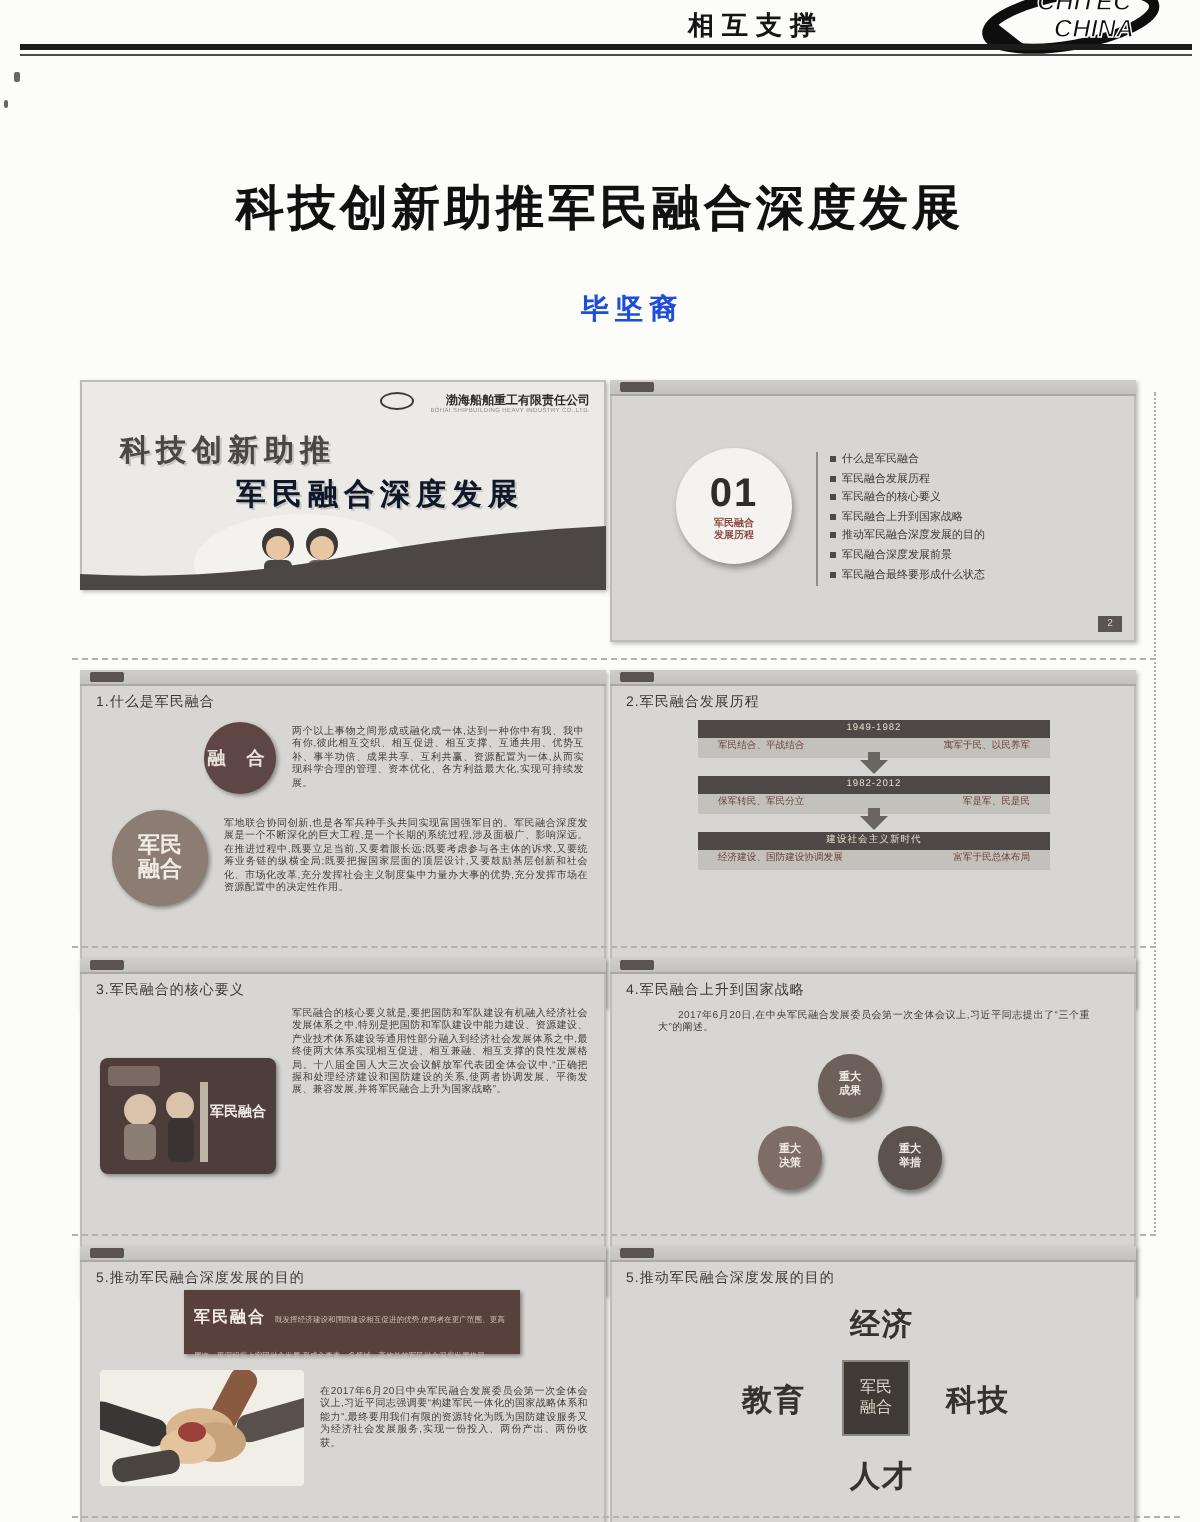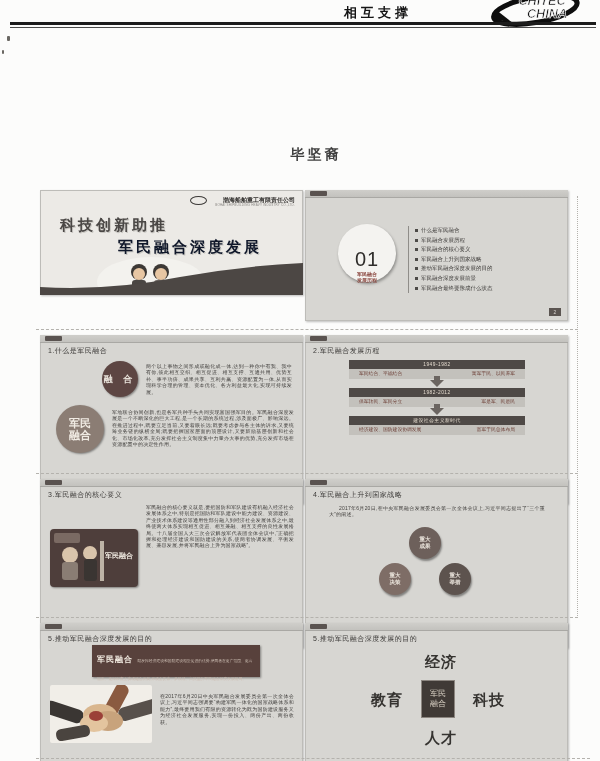--- a/index.html
+++ b/index.html
@@ -9,21 +9,21 @@
   .forum-label{position:absolute;left:344px;top:4px;font-family:"Liberation Serif",serif;
         font-weight:bold;font-size:13px;letter-spacing:4px;color:#151515;}
   .page-logo{position:absolute;right:2px;top:-11px;width:110px;height:40px;}
   .rule-thick{position:absolute;left:10px;right:4px;top:22px;height:3px;background:#1c1c1c;}
   .rule-thin{position:absolute;left:10px;right:4px;top:27px;height:1px;background:#4a4a4a;}
   .speck{position:absolute;background:#6a6762;border-radius:1px;}
   
   .article-title{position:absolute;left:0;right:0;top:88px;text-align:center;
         font-size:24px;font-weight:bold;letter-spacing:2px;color:#111;}
   .article-author{position:absolute;left:0;right:0;top:146px;text-align:center;
-        font-size:14px;font-weight:bold;letter-spacing:3px;color:#404040;padding-left:32px;}
+        font-size:14px;font-weight:bold;letter-spacing:3px;color:#1d4ed8;padding-left:32px;}
   
   .slide{position:absolute;width:263px;height:169px;background:#d7d6d2;
         box-shadow:0 0 0 1px #bdbcb8 inset, 1px 1px 2px rgba(0,0,0,.25);overflow:hidden;}
   .slide-topbar{position:absolute;top:0;left:0;right:0;height:7px;
         background:linear-gradient(#cfceca,#c3c2be);border-bottom:1px solid #a9a8a4;}
   .chip{position:absolute;top:1px;left:5px;width:17px;height:5px;background:#5a5350;border-radius:1px;}
   .slide-title{position:absolute;left:8px;top:11px;font-size:7px;color:#3c3a38;letter-spacing:.5px;}
   .badge{position:absolute;right:7px;bottom:5px;width:12px;height:8px;background:#5b5551;
         color:#d9d5d0;font-size:5px;text-align:center;line-height:8px;}
   .para{font-size:5px;line-height:6.4px;color:#413f3d;text-align:justify;letter-spacing:.2px;}
@@ -35,21 +35,21 @@
   .s1-t1{position:absolute;left:20px;top:26px;font-size:15px;font-weight:bold;color:#4a4745;
         letter-spacing:3px;text-shadow:1px 1px 0 #c9c7c2;}
   .s1-t2{position:absolute;left:78px;top:48px;font-size:15px;font-weight:bold;color:#0f172a;
         letter-spacing:3px;text-shadow:1px 1px 0 #c9c7c2;}
   .s1-sub{position:absolute;left:150px;top:90px;font-size:4.5px;color:#5c5a57;}
   .s1-swoosh{position:absolute;left:0;bottom:0;width:263px;height:34px;}
   .s1-bubble{position:absolute;left:55px;top:66px;width:112px;height:56px;}
   
   .s2-circle{position:absolute;left:33px;top:34px;width:58px;height:58px;border-radius:50%;
         background:#f4f3f0;box-shadow:1px 2px 3px rgba(0,0,0,.35);text-align:center;}
-  .s2-num{display:block;margin-top:24px;font-size:20px;font-weight:normal;color:#2f2d2b;letter-spacing:1px;}
+  .s2-num{display:block;margin-top:12px;font-size:20px;font-weight:bold;color:#2f2d2b;letter-spacing:1px;}
   .s2-circle-label{display:block;font-size:5px;line-height:6px;color:#8c4a42;font-weight:bold;}
   .s2-list{position:absolute;left:103px;top:36px;border-left:1px solid #8f8d89;padding-left:6px;}
   .s2-item{font-size:5.5px;line-height:9.6px;color:#3b3937;white-space:nowrap;}
   .s2-item::before{content:"";display:inline-block;width:3px;height:3px;background:#4c4a47;
         margin-right:3px;vertical-align:middle;}
   
   .s3-c1{position:absolute;left:62px;top:26px;width:36px;height:36px;border-radius:50%;
         background:#5d4643;color:#e8e2da;font-size:9px;font-weight:bold;text-align:center;
         line-height:36px;letter-spacing:4px;box-shadow:1px 1px 2px rgba(0,0,0,.4);}
   .s3-p1{position:absolute;left:106px;top:28px;width:146px;}
@@ -103,20 +103,21 @@
     <ellipse cx="56" cy="24" rx="50" ry="15" fill="none" stroke="#0e0e0e" stroke-width="6" transform="rotate(-10 56 24)"></ellipse>
     <polygon points="4,34 30,40 12,26" fill="#0e0e0e"></polygon>
     <text x="36" y="18" font-size="15" font-style="italic" font-weight="bold" fill="#0e0e0e" stroke="#fff" stroke-width=".8">CHITEC</text>
     <text x="46" y="34" font-size="15" font-style="italic" font-weight="bold" fill="#0e0e0e" stroke="#fff" stroke-width=".8">CHINA</text>
   </svg>
   <div class="rule-thick"></div>
   <div class="rule-thin"></div>
   <div class="speck" style="left:7px;top:36px;width:3px;height:5px;"></div>
   <div class="speck" style="left:2px;top:50px;width:2px;height:4px;"></div>
 
+  <div class="article-title">科技创新助推军民融合深度发展</div>
   <div class="article-author">毕坚裔</div>
 
   <div class="slide s1" style="left:40px;top:190px;height:105px;">
     <div class="s1-oval"></div>
     <div class="s1-company">渤海船舶重工有限责任公司</div>
     <div class="s1-company-sub">BOHAI SHIPBUILDING HEAVY INDUSTRY CO.,LTD.</div>
     <div class="s1-t1">科技创新助推</div>
     <div class="s1-t2">军民融合深度发展</div>
     <div class="s1-sub">—辽宁省造船工程学会专题论坛汇报材料</div>
     <svg class="s1-bubble" viewBox="0 0 112 56">

